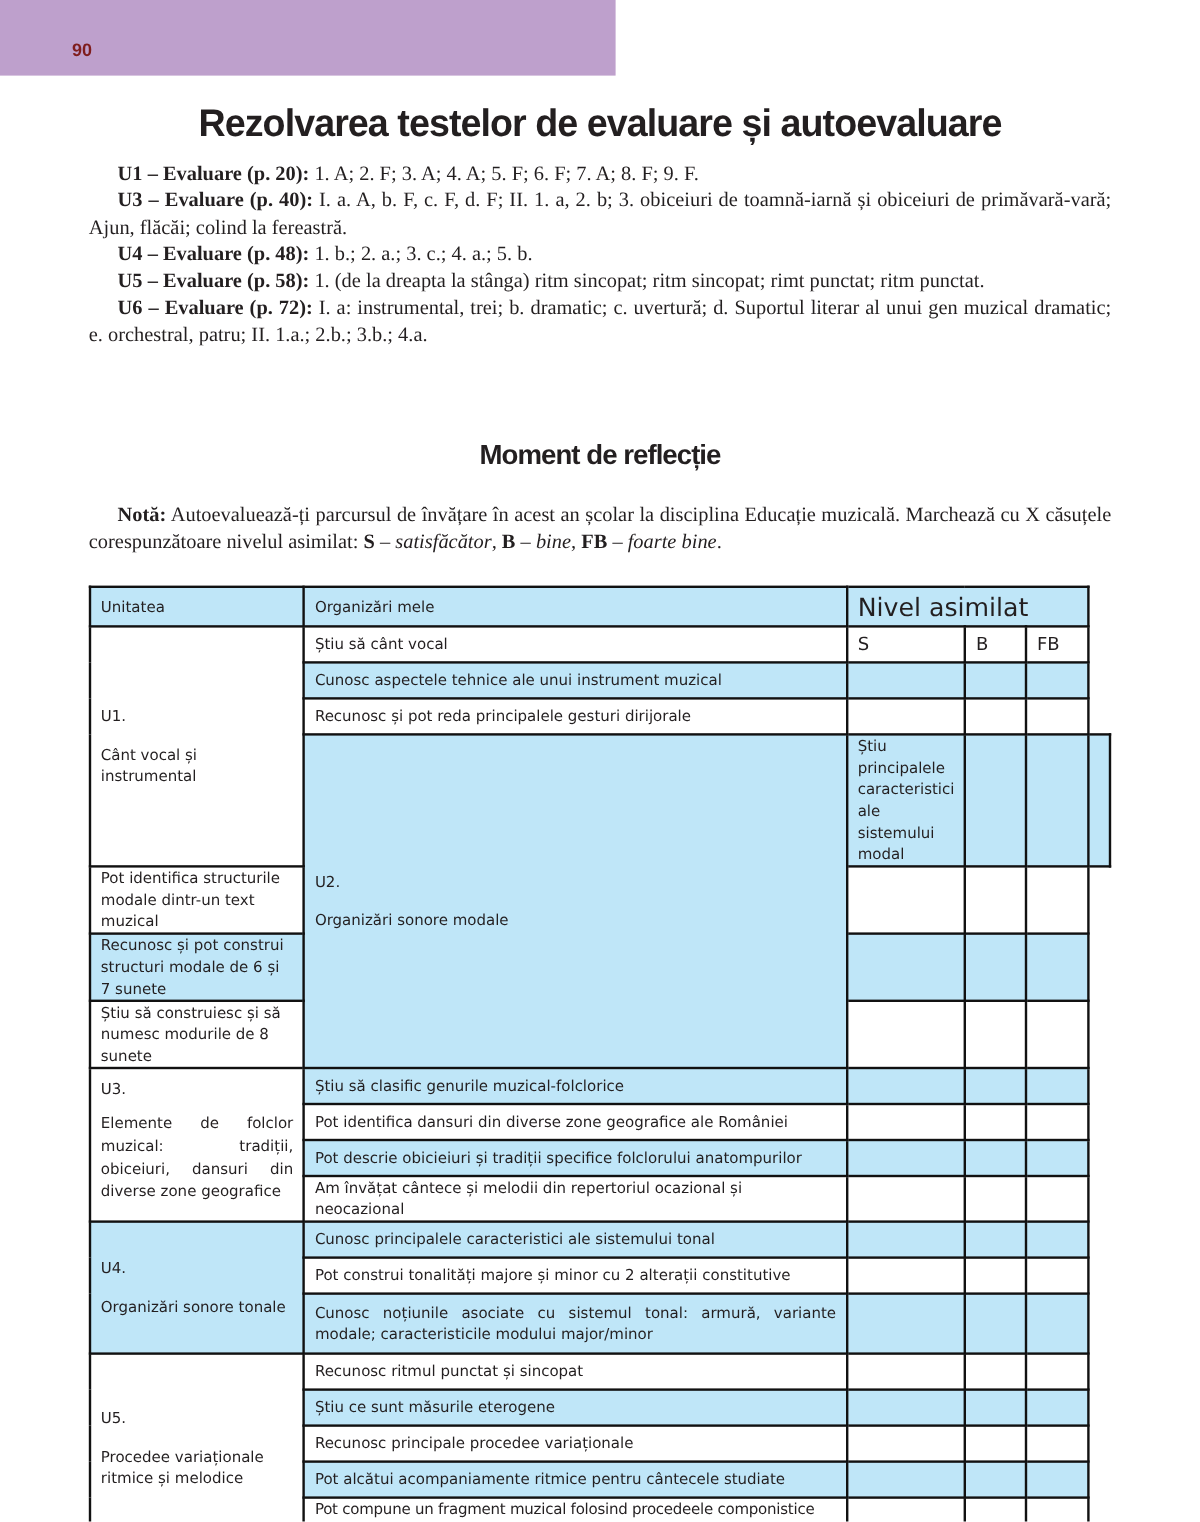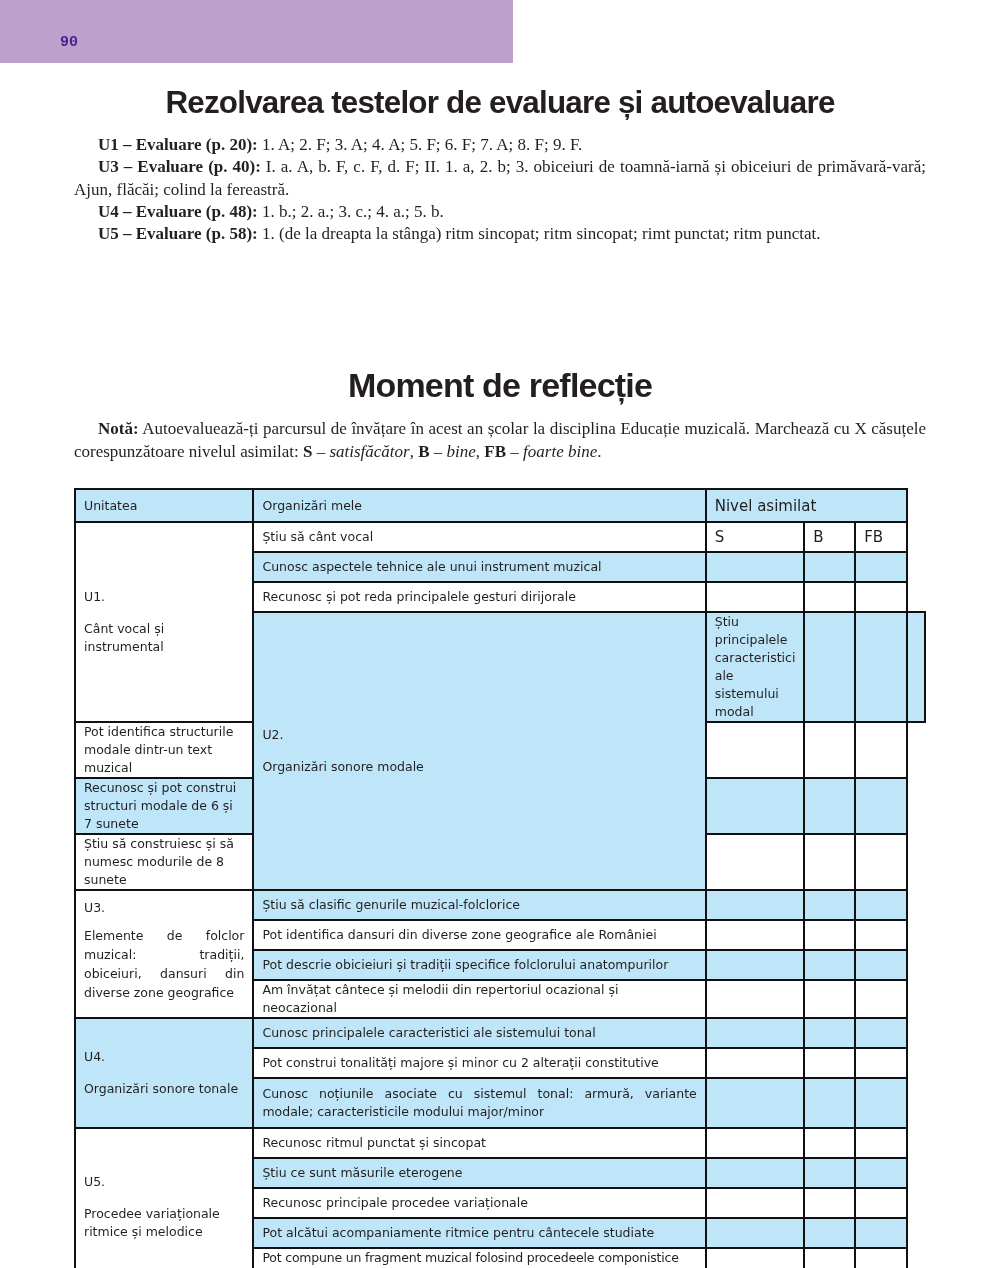--- a/index.html
+++ b/index.html
@@ -1,42 +1,42 @@
 <!DOCTYPE html>
 <html><head>
 <meta charset="utf-8">
 <style>
   * { box-sizing: border-box; margin: 0; padding: 0; }
   html, body { width: 1000px; height: 1268px; background: #ffffff; overflow: hidden; }
   body { position: relative; font-family: "DejaVu Serif", serif; color: #231f20; }
 
   .top-band { position: absolute; left: 0; top: 0; width: 513px; height: 63px; background: #bea0cc; }
-  .page-number { position: absolute; left: 60px; top: 34px; font-family: Liberation Mono, monospace; font-size: 15px; font-weight: bold; color: #4c1d95; }
+  .page-number { position: absolute; left: 60px; top: 34px; font-family: Liberation Sans, sans-serif; font-size: 15px; font-weight: bold; color: #7f1d1d; }
 
   .heading { position: absolute; left: 0; width: 1000px; text-align: center;
              font-family: "Liberation Sans", sans-serif; font-weight: bold; color: #231f20; letter-spacing: -0.8px; }
   .heading.h1 { top: 84px; font-size: 32px; transform: scaleX(0.98); }
-  .heading.h2 { top: 366px; font-size: 34px; }
+  .heading.h2 { top: 366px; font-size: 23px; }
 
   .answers { position: absolute; left: 74px; top: 134px; width: 852px; font-size: 15px; line-height: 22.35px; font-family: "Liberation Serif", serif; font-size: 17px; }
   .answers p { text-indent: 24px; text-align: justify; }
   .answers b { font-weight: bold; }
 
   .note { position: absolute; left: 74px; top: 418px; width: 852px; font-family: "Liberation Serif", serif; font-size: 17px; line-height: 22.5px; text-align: justify; }
   .note p { text-indent: 24px; }
   .note i { font-style: italic; }
 
   table.reflect { position: absolute; left: 74px; top: 488px; width: 852px; border-collapse: collapse;
                   font-family: "DejaVu Sans", sans-serif; font-size: 12.5px; color: #231f20; }
   table.reflect td, table.reflect th { border: 2px solid #111111; padding: 0 8px; vertical-align: middle; text-align: left; font-weight: normal; }
   .col-unit { width: 190px; }
   .col-ach { width: 499px; }
   .col-lvl { width: 54px; }
   .hdr th { background: #bfe6f8; height: 33px; font-weight: bold; font-size: 12.5px; }
-  .hdr th.lvl-title { font-size: 15px; }
+  .hdr th.lvl-title { font-size: 21px; }
   .sub-lvl { height: 34px; font-size: 15px; background: #ffffff; }
   .blue { background: #bfe6f8; }
   .white { background: #ffffff; }
   tr.r td { height: 30px; }
   tr.r.tall td { height: 50px; }
   td.unit { line-height: 18px; padding-top: 2px; padding-bottom: 2px; }
   td.unit .unit-code { display: block; margin-bottom: 14px; }
   td.unit.u3 { vertical-align: top; padding-top: 8px; }
   td.unit.u3 .unit-code { margin-bottom: 9px; }
   td.unit.u3 .unit-name { text-align: justify; display: block; line-height: 19px; }
@@ -50,20 +50,21 @@
   <span class="page-number">90</span>
 </div>
 
 <h1 class="heading h1">Rezolvarea testelor de evaluare și autoevaluare</h1>
 
 <div class="answers">
   <p><b>U1 – Evaluare (p. 20):</b><span> 1. A; 2. F; 3. A; 4. A; 5. F; 6. F; 7. A; 8. F; 9. F.</span></p>
   <p><b>U3 – Evaluare (p. 40):</b><span> I. a. A, b. F, c. F, d. F; II.  1. a, 2. b; 3. obiceiuri de toamnă-iarnă și obiceiuri de primăvară-vară; Ajun, flăcăi; colind la fereastră.</span></p>
   <p><b>U4 – Evaluare (p. 48):</b><span> 1. b.; 2. a.; 3. c.; 4. a.; 5. b.</span></p>
   <p><b>U5 – Evaluare (p. 58):</b><span> 1. (de la dreapta la stânga) ritm sincopat; ritm sincopat; rimt punctat; ritm punctat.</span></p>
+  <p><b>U6 – Evaluare (p. 72):</b><span> I. a: instrumental, trei; b. dramatic; c. uvertură; d. Suportul literar al unui gen muzical dramatic; e. orchestral, patru; II. 1.a.; 2.b.; 3.b.; 4.a.</span></p>
 </div>
 
 <h2 class="heading h2">Moment de reflecție</h2>
 
 <div class="note">
   <p><b>Notă:</b><span> Autoevaluează-ți parcursul de învățare în acest an școlar la disciplina Educație muzicală. Marchează cu X  căsuțele corespunzătoare nivelul asimilat: </span><b>S</b><span> – </span><i>satisfăcător</i><span>, </span><b>B</b><span> – </span><i>bine</i><span>, </span><b>FB</b><span> – </span><i>foarte bine</i><span>.</span></p>
 </div>
 
 <table class="reflect">
   <colgroup>

